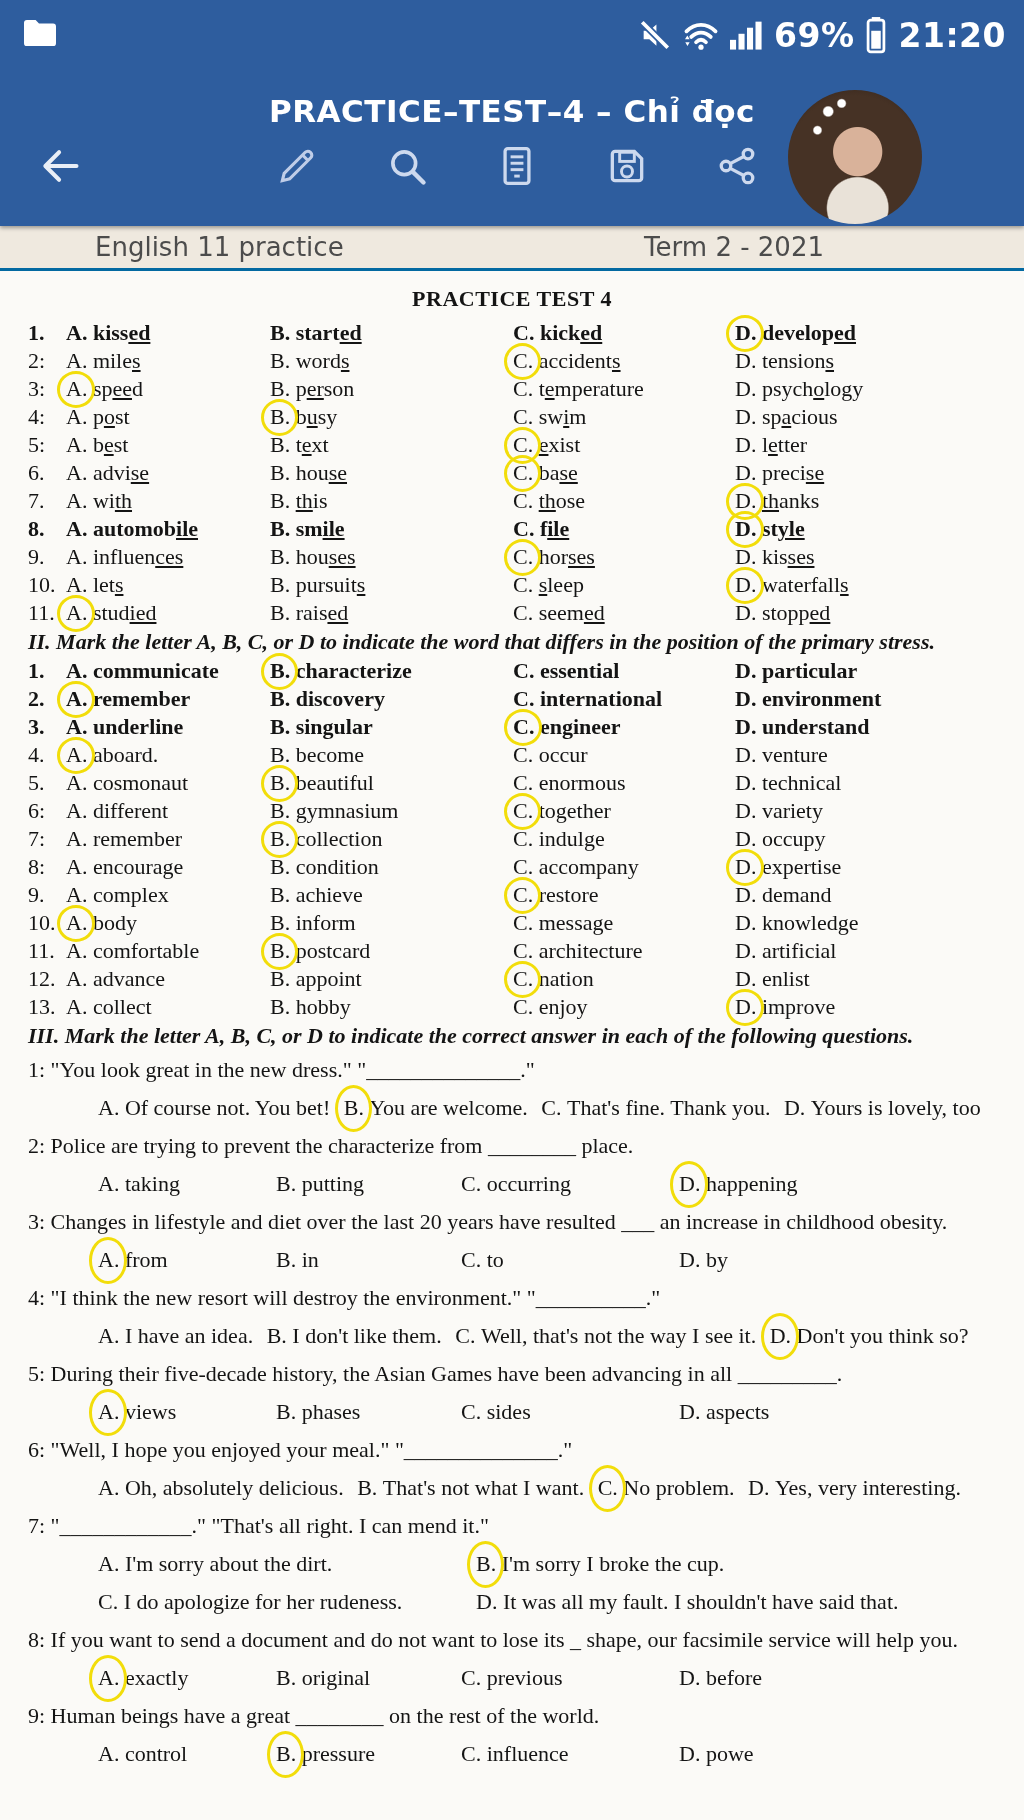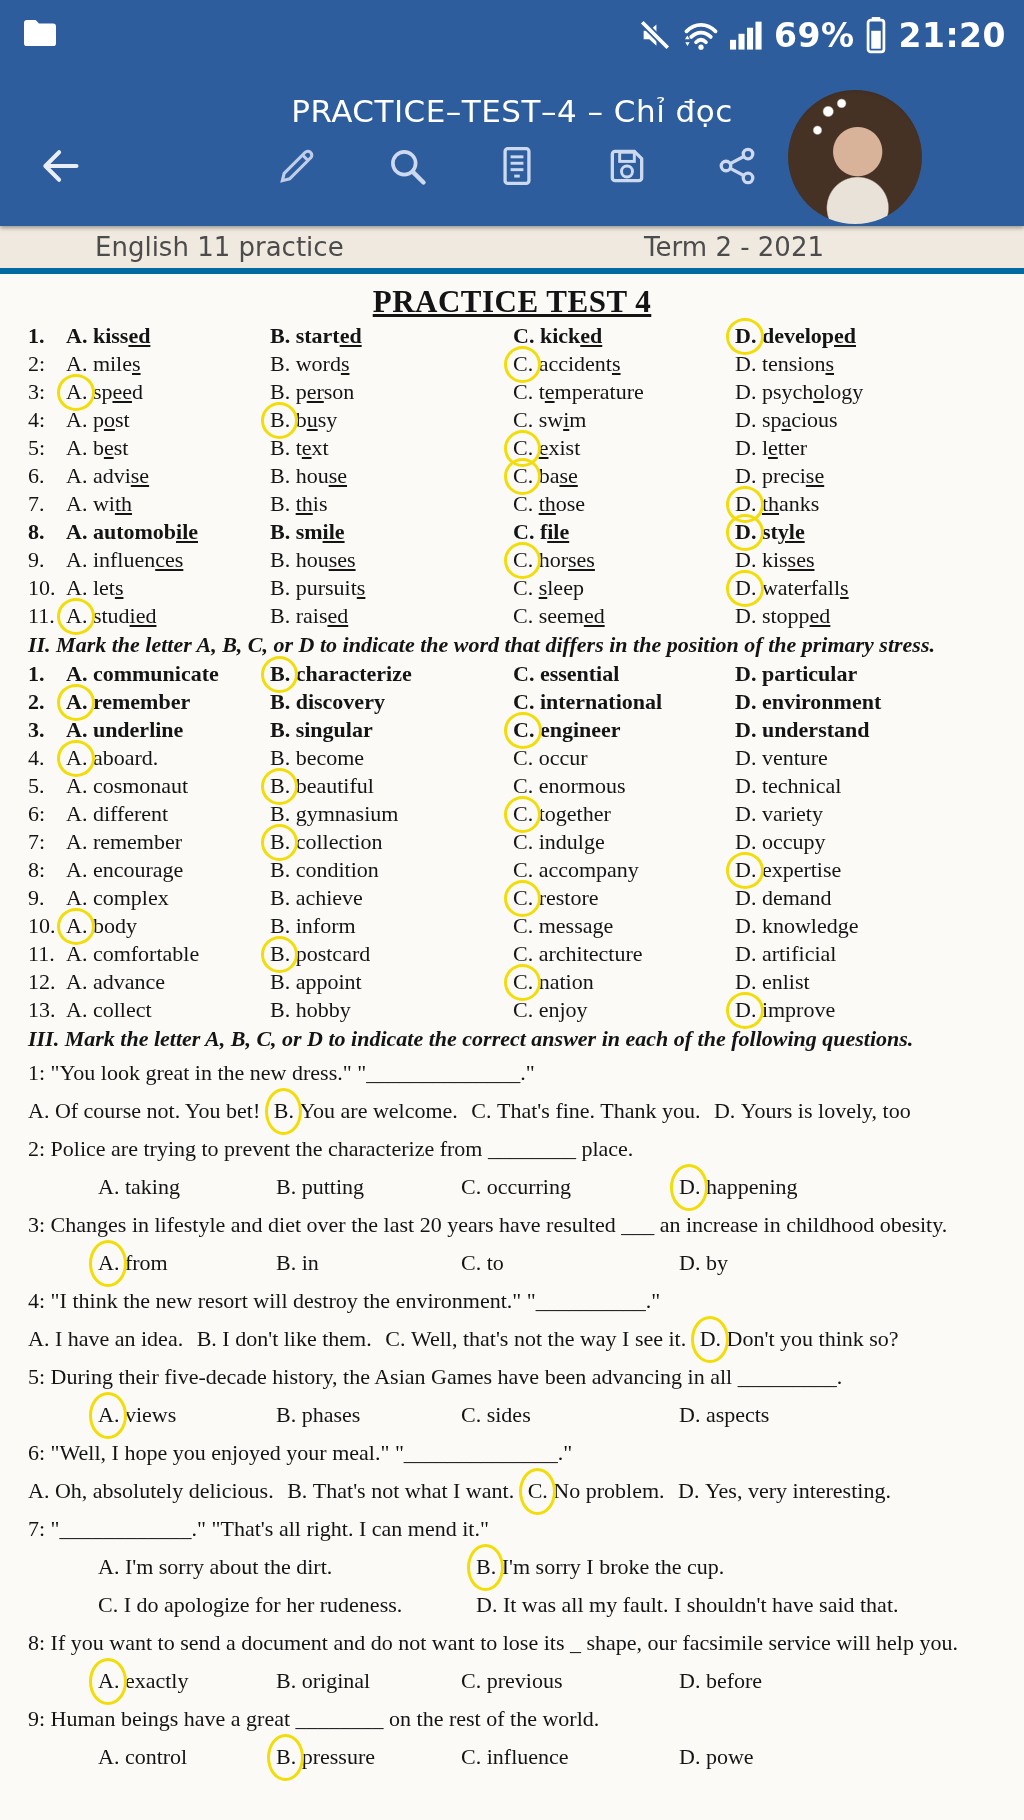--- a/index.html
+++ b/index.html
@@ -4,55 +4,55 @@
 <style>
   html,body{margin:0;padding:0;width:1024px;height:1820px;overflow:hidden;background:#f6f3ee;}
   body{font-family:"DejaVu Sans","Liberation Sans",sans-serif;}
 
   
   .header{position:relative;height:226px;background:#2e5d9e;color:#fff;box-shadow:0 2px 4px rgba(0,0,0,.35);}
   .status-bar{display:flex;align-items:center;height:58px;padding:6px 18px 0 22px;}
   .status-right{margin-left:auto;display:flex;align-items:center;gap:10px;font-weight:bold;font-size:33px;letter-spacing:.5px;}
   .status-right svg{display:block;}
   .title-row{height:50px;display:flex;justify-content:center;align-items:center;}
-  .app-title{font-size:31px;font-weight:normal;letter-spacing:.5px;margin-top:44px;}
+  .app-title{font-size:31px;font-weight:bold;letter-spacing:.5px;margin-top:44px;}
   .toolbar{display:flex;align-items:center;height:104px;padding-left:36px;}
   .back-btn svg{display:block;}
   .tb-icons{display:flex;gap:64px;margin-left:190px;}
   .tb-icons .tbi{width:46px;height:46px;display:flex;align-items:center;justify-content:center;cursor:pointer;}
   .avatar{position:absolute;top:90px;right:102px;width:134px;height:134px;border-radius:50%;overflow:hidden;
     background:
       radial-gradient(circle at 30% 16%, #ffffff 0 3%, rgba(255,255,255,0) 4%),
       radial-gradient(circle at 22% 30%, #ffffff 0 2.5%, rgba(255,255,255,0) 3.5%),
       radial-gradient(circle at 40% 10%, #ffffff 0 2.5%, rgba(255,255,255,0) 3.5%),
       radial-gradient(circle at 52% 46%, #d9b29a 0 24%, rgba(0,0,0,0) 25%),
       radial-gradient(circle at 52% 88%, #e9e2d8 0 22%, rgba(0,0,0,0) 23%),
       radial-gradient(circle at 50% 55%, #463225 0 68%, #2a1d14 100%);
   }
 
   
   .doc-bar{height:42px;background:#efe9df;display:flex;align-items:center;font-size:26px;color:#4c4c4c;
-    padding:0 200px 0 95px;border-bottom:6px solid #0369a1;box-shadow:0 7px 6px -4px rgba(0,0,0,.25);}
+    padding:0 200px 0 95px;border-bottom:3px solid #0369a1;box-shadow:0 7px 6px -4px rgba(0,0,0,.25);}
   .doc-bar .right{margin-left:auto;}
 
   
   .doc{height:1548px;background:#fbfaf7;padding:8px 0 0 28px;overflow:hidden;
     font-family:"Liberation Serif","DejaVu Serif",serif;font-size:22px;color:#141414;}
-  .doc-title{text-align:center;font-weight:bold;font-size:31px;line-height:40px;letter-spacing:.5px;margin-right:28px;text-decoration:underline;}
+  .doc-title{text-align:center;font-weight:bold;font-size:22px;line-height:40px;letter-spacing:.5px;margin-right:28px;}
   .sec-heading{font-weight:bold;font-style:italic;line-height:30px;white-space:nowrap;}
   .opt-grid{display:grid;grid-template-columns:242px 243px 222px 1fr;line-height:28px;}
   .opt-grid.bold{font-weight:bold;}
   .opt-cell{white-space:nowrap;}
   .qnum{display:inline-block;min-width:38px;}
   u{text-decoration:underline;text-underline-offset:2px;}
   .sec3 .q-text{line-height:38px;white-space:nowrap;}
   .q-opts{line-height:38px;}
   .q-opts.grid4{display:grid;grid-template-columns:178px 185px 218px 1fr;margin-left:70px;white-space:nowrap;}
   .q-opts.grid2{display:grid;grid-template-columns:378px 1fr;margin-left:70px;white-space:nowrap;}
-  .q-opts.inline{white-space:nowrap;}
+  .q-opts.inline{margin-left:70px;white-space:nowrap;}
   .q-opts.inline .q-opt{margin-right:8px;}
 
   
   .letter{position:relative;display:inline-block;}
   .letter.circled::before{content:"";position:absolute;left:-9px;right:-8px;top:-4px;bottom:-5px;
     border:3.5px solid #f2dd0a;border-radius:50%;pointer-events:none;}
 </style>
 </head>
 <body>
 

